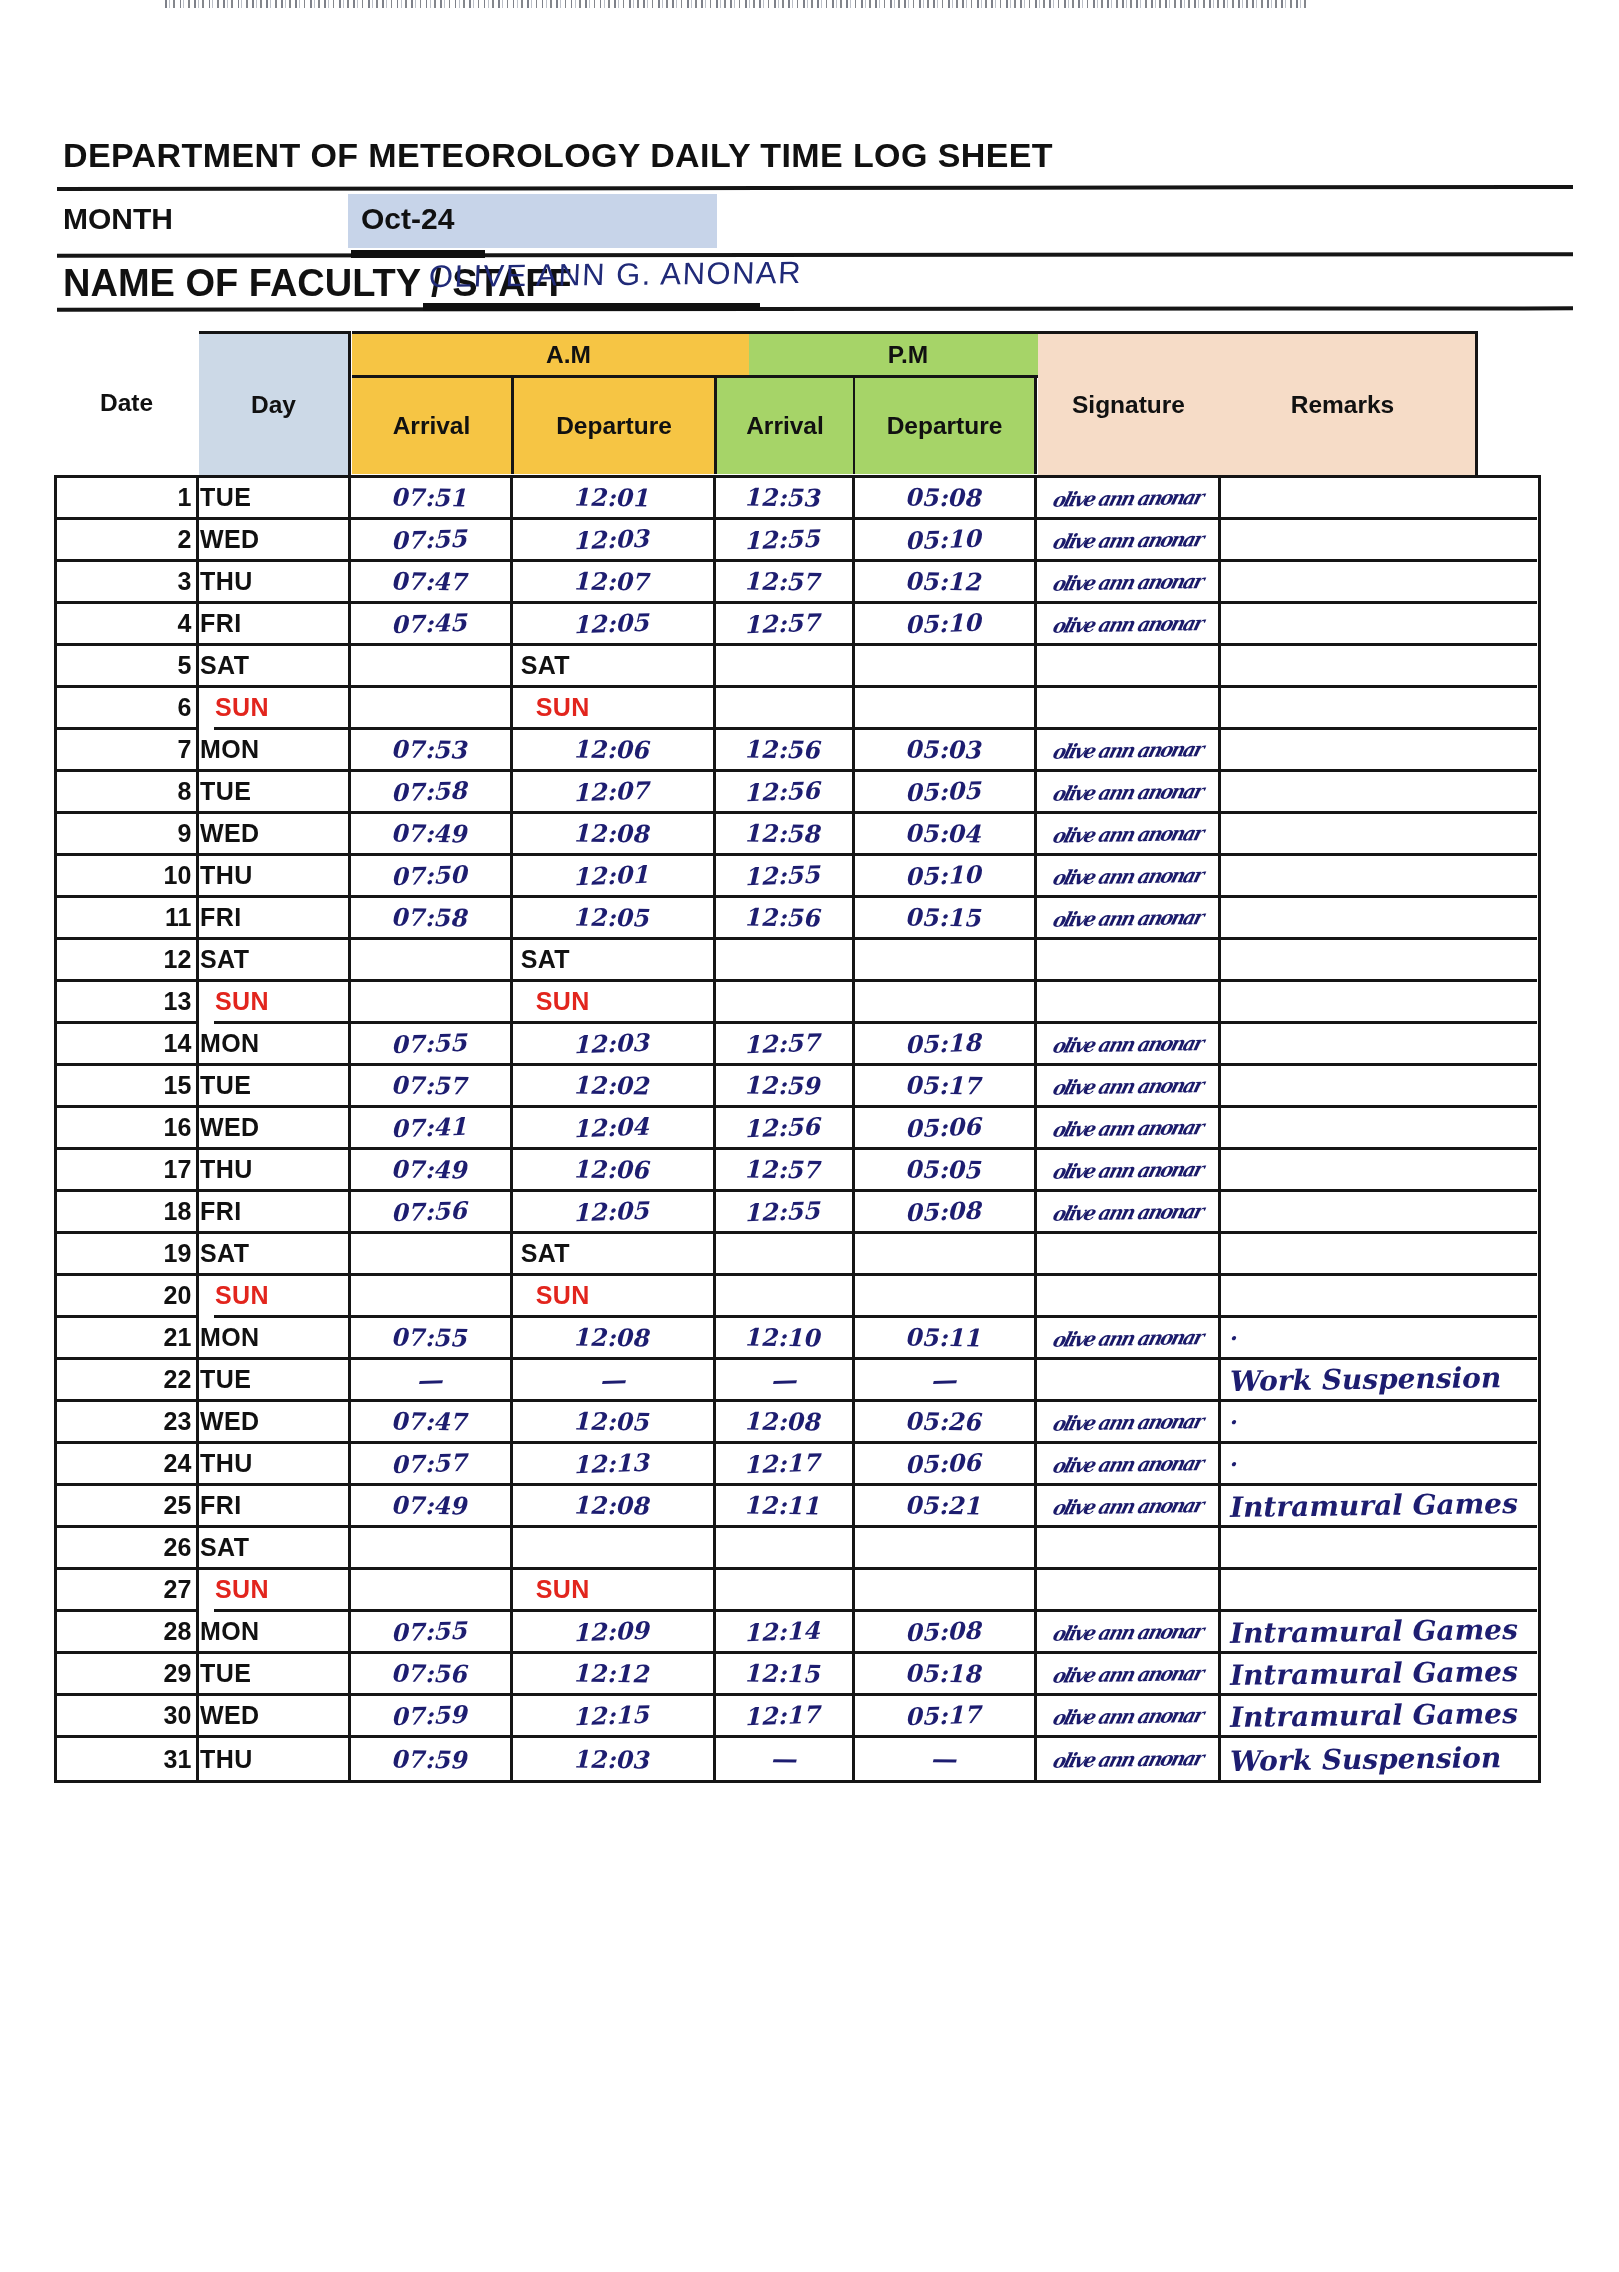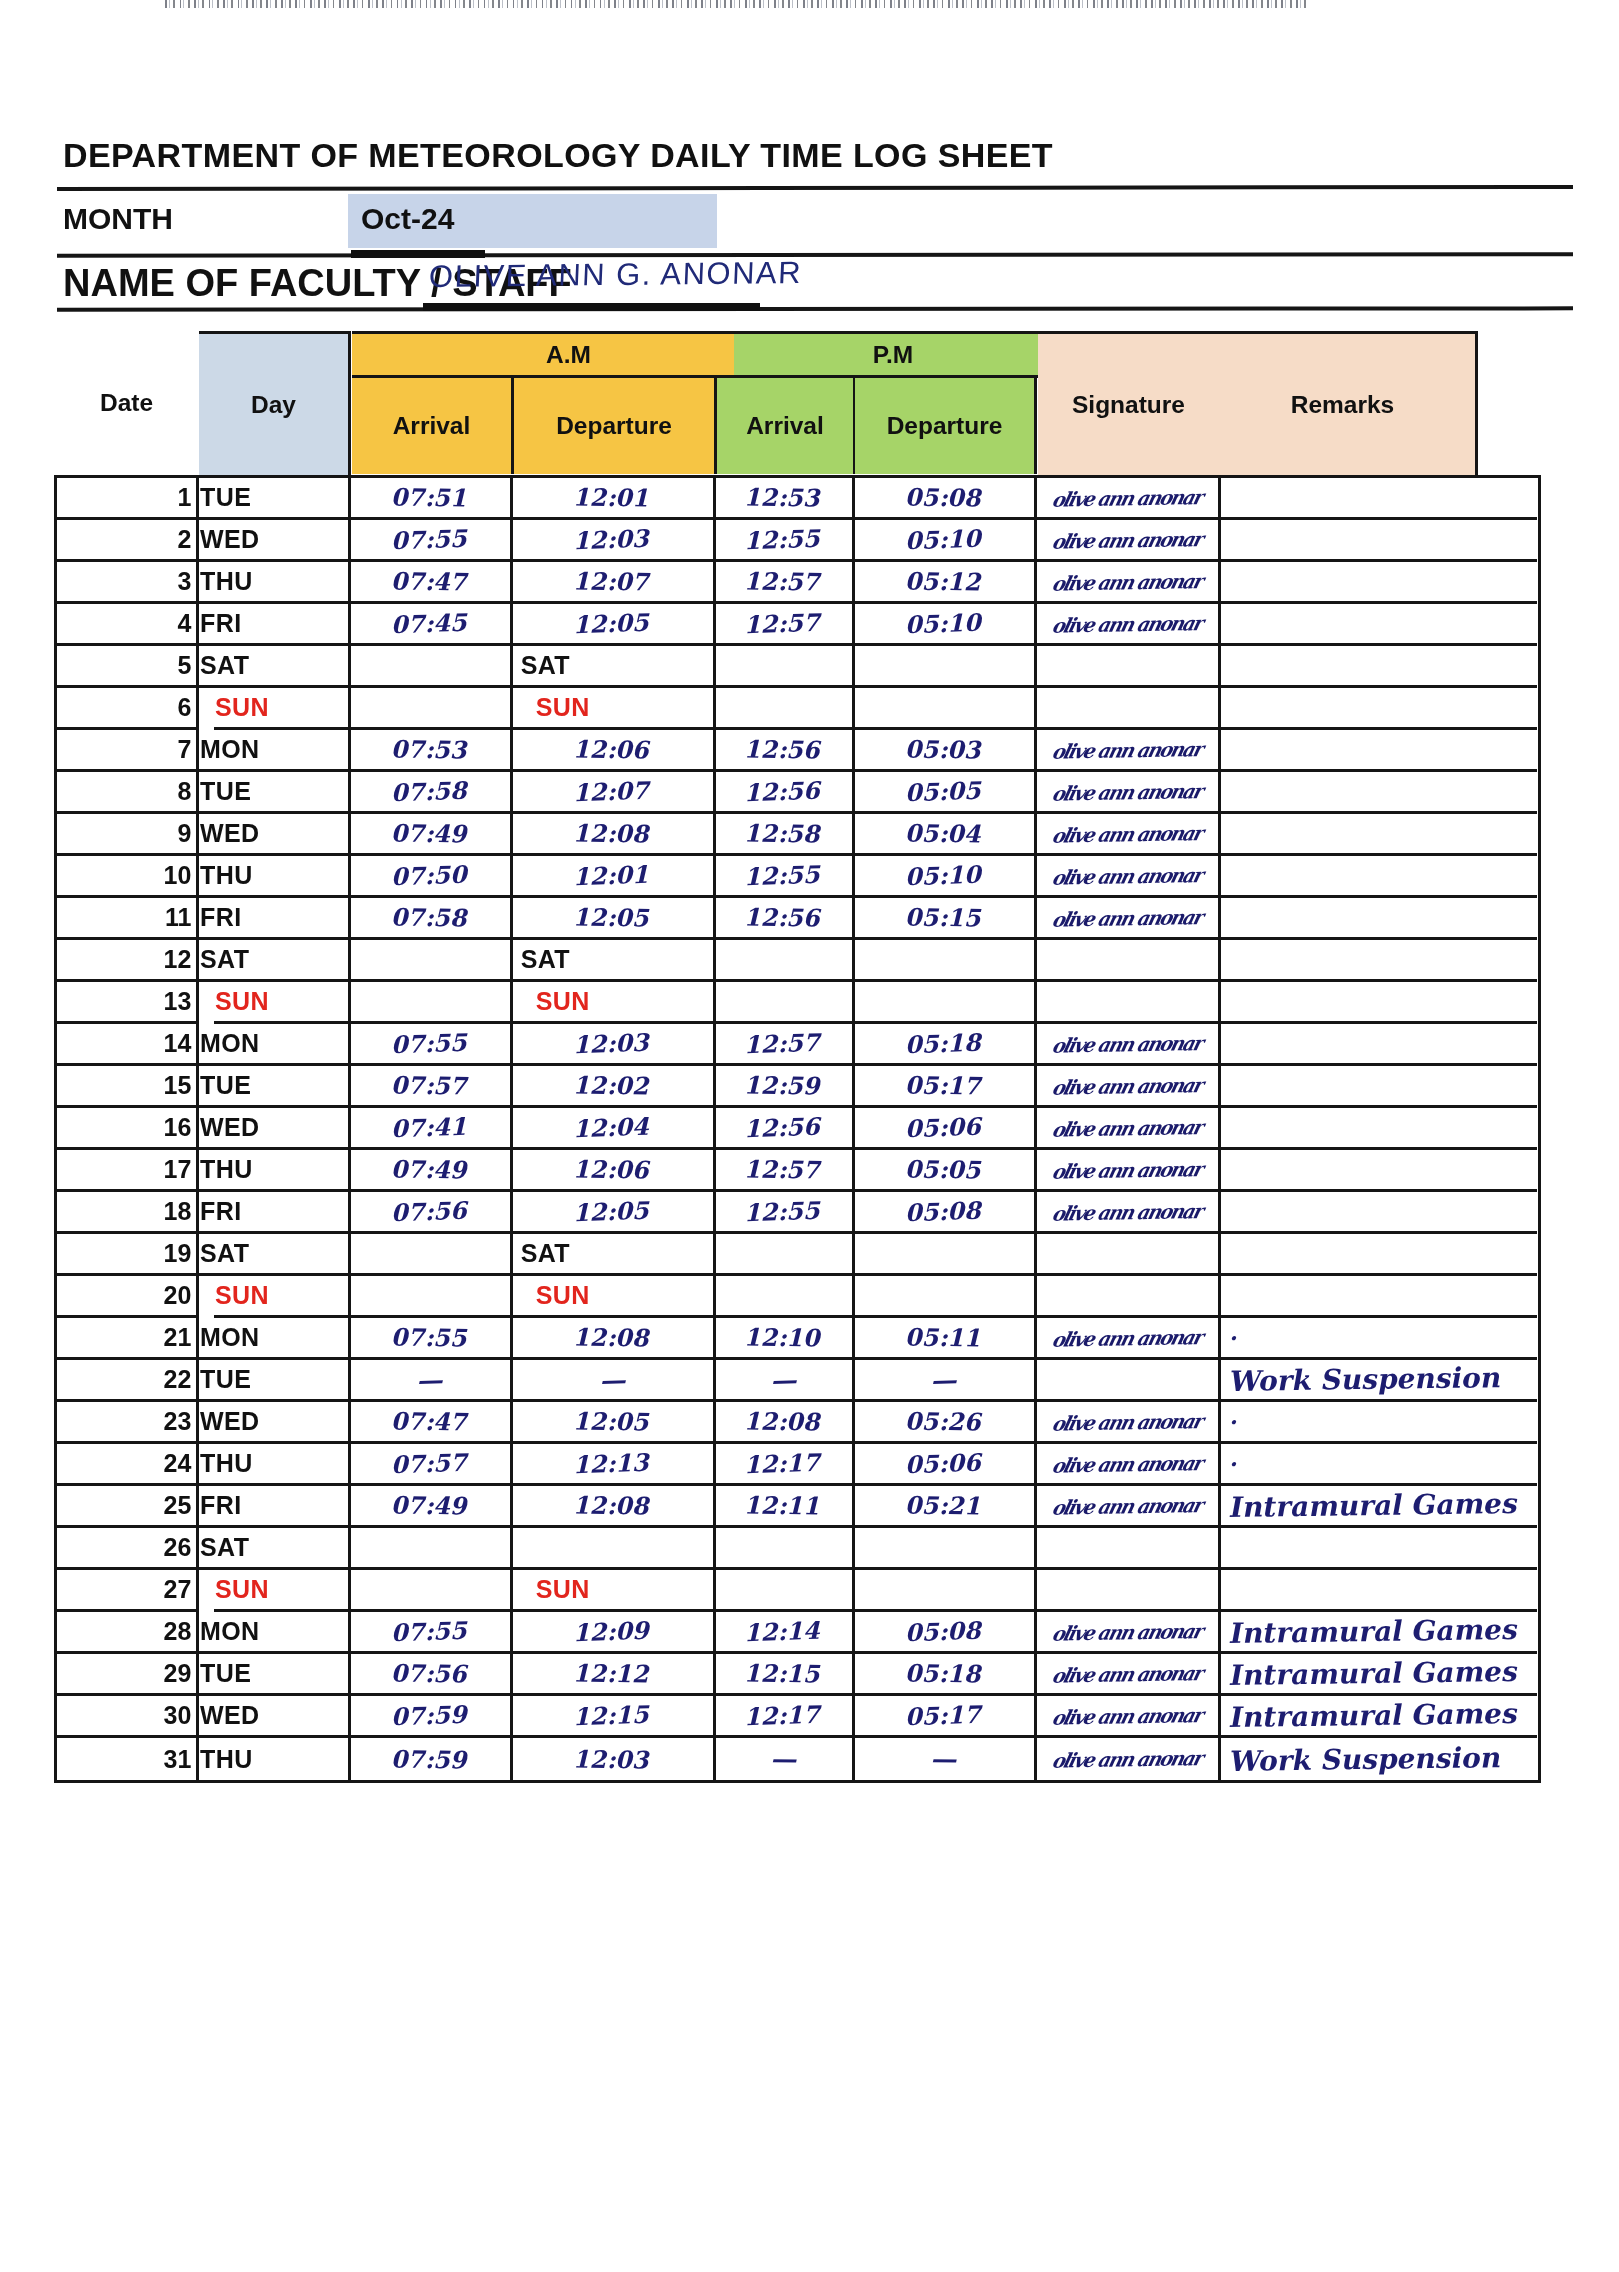--- a/index.html
+++ b/index.html
@@ -152,21 +152,21 @@
   <div class="rule rule-name"></div>
   <div class="seg seg-name"></div>
 
   <div class="thead">
     <div class="outer-left"></div>
     <div class="cell date-h" style="left:0;top:0;width:145px;height:144px;">Date</div>
     <div class="cell bg-day" style="left:145px;top:0;width:152px;height:144px;">Day</div>
     <div class="cell bg-am" style="left:298px;top:0;width:436px;height:47px;border-bottom:3.1px solid #151515;">A.M</div>
     <div class="cell bg-am" style="left:298px;top:47px;width:162px;height:96px;border-top:none;">Arrival</div>
     <div class="cell bg-am" style="left:460px;top:47px;width:203px;height:96px;border-top:none;">Departure</div>
-    <div class="cell bg-pm" style="left:680px;top:0;width:321px;height:47px;border-bottom:3.1px solid #151515;">P.M</div>
+    <div class="cell bg-pm" style="left:695px;top:0;width:321px;height:47px;border-bottom:3.1px solid #151515;">P.M</div>
     <div class="cell bg-pm" style="left:663px;top:47px;width:139px;height:96px;border-top:none;">Arrival</div>
     <div class="cell bg-pm" style="left:801px;top:47px;width:182px;height:96px;border-top:none;">Departure</div>
     <div class="cell bg-peach" style="left:984px;top:0;width:184px;height:144px;">Signature</div>
     <div class="cell bg-peach" style="left:1156px;top:0;width:268px;height:144px;">Remarks</div>
   </div>
 
   <div class="tbody" id="log-rows">
       <div class="row" style="display: contents;"><div class="cell c-date">1</div><div class="cell c-day">TUE</div><div class="cell c-time tilt-b">
           <span class="ink">07:51</span>
         </div><div class="cell c-time tilt-b">

